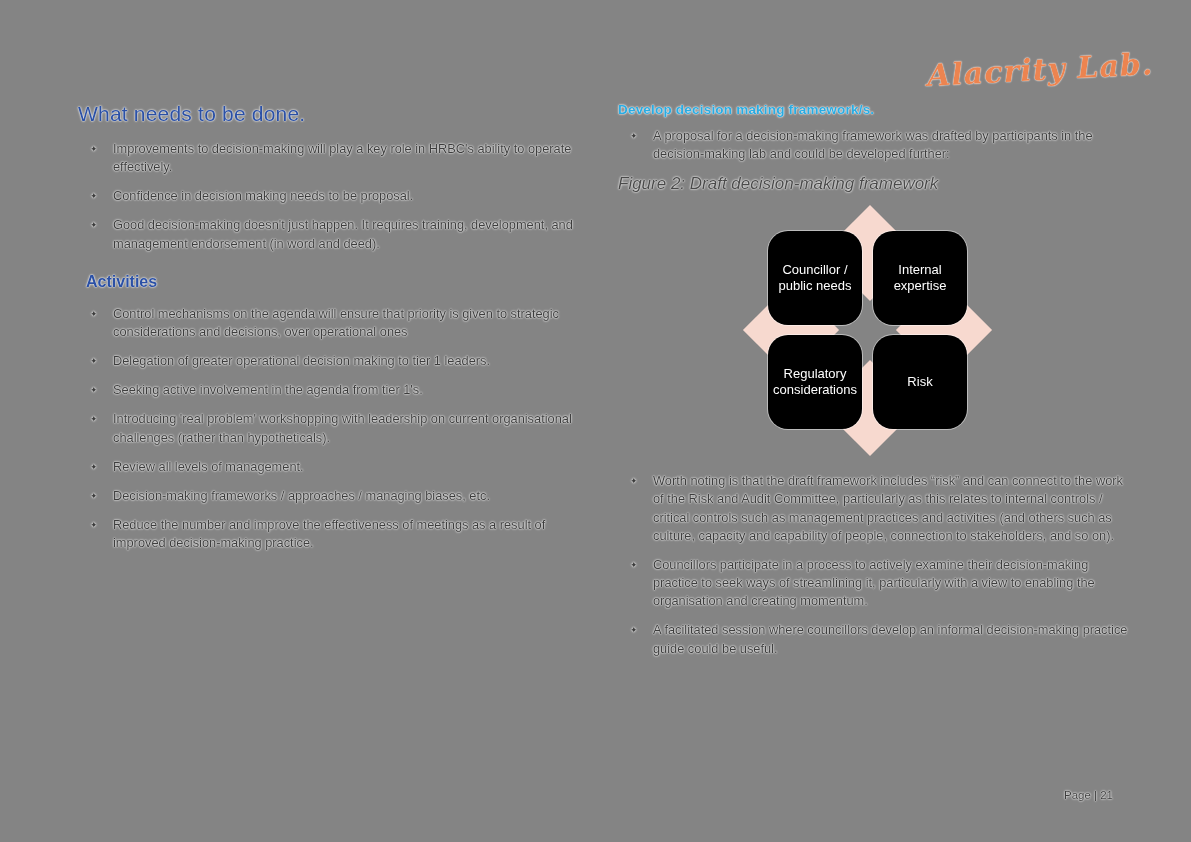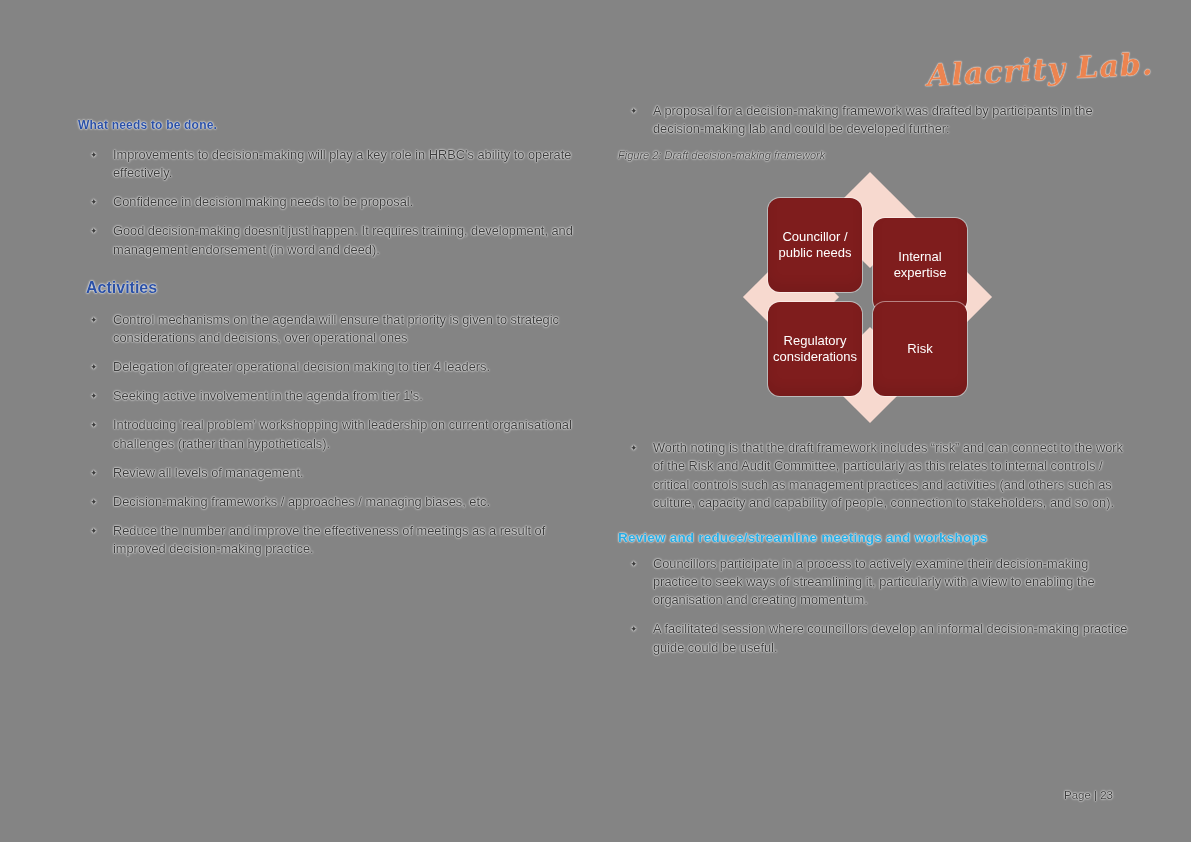--- a/index.html
+++ b/index.html
@@ -17,47 +17,47 @@
     font-family:"DejaVu Serif", serif; font-style:italic; font-weight:bold;
     font-size:30px; color:#ec8450; transform:rotate(-3deg);
     text-shadow:0 0 1px #fff, 0 0 2px rgba(255,255,255,.7);
     letter-spacing:1px;
   }
 
   .col{position:absolute; top:102px;}
   .col-left{left:78px; width:508px;}
   .col-right{left:618px; width:512px;}
 
-  h1.sec{ margin:16px 0 14px 0; font-size:12px; font-weight:bold; color:#2b50a5; letter-spacing:.2px;}
+  h1.sec{ margin:0 0 14px 0; font-size:21px; font-weight:normal; color:#2b50a5; letter-spacing:.2px;}
   h2.sec{ margin:20px 0 14px 8px; font-size:16px; font-weight:bold; color:#2b50a5;}
   h3.sub{ margin:18px 0 10px 0; font-size:13.5px; font-weight:bold; color:#29abe2; letter-spacing:.2px;}
   h3.first{margin-top:0;}
 
   .bullet{ display:flex; padding-left:12px; margin:0 0 11px 0; font-size:12.8px; line-height:1.42;}
   .bullet .mark{ flex:0 0 12px; margin-right:11px; font-size:9px; line-height:18px; color:#3d3d3d;}
   .bullet .txt{ flex:1; color:#3d3d3d;}
 
-  .fig-caption{ margin:2px 0 4px 0; font-size:11px; font-style:italic; color:#4a4a4a;}
+  .fig-caption{ margin:2px 0 4px 0; font-size:17px; font-style:italic; color:#4a4a4a;}
 
   
   .diagram{ position:relative; width:260px; height:262px; margin:2px 0 12px 122px;}
   .diamond{ position:absolute; width:68px; height:68px; background:#f7d9cf; transform:rotate(45deg); z-index:1;}
   .d-top{left:96px; top:21px;}
   .d-bottom{left:96px; top:176px;}
   .d-left{left:17px; top:98px;}
   .d-right{left:170px; top:98px;}
   .obox{
     position:absolute; width:94px; height:94px; z-index:2;
-    background:#7f1d1d; border-radius:12px;
+    background:#000000; border-radius:20px;
     color:#fff; display:flex; align-items:center; justify-content:center;
     text-align:center; font-size:13px; line-height:1.25; padding:6px; box-sizing:border-box;
     box-shadow:0 0 0 1px rgba(255,255,255,.45), inset 0 -8px 12px rgba(0,0,0,.07);
   }
   .b-tl{left:28px; top:33px;}
-  .b-tr{left:133px; top:33px;margin-top:20px;}
+  .b-tr{left:133px; top:33px;}
   .b-bl{left:28px; top:137px;}
   .b-br{left:133px; top:137px;}
 
   .page-num{ position:absolute; right:78px; top:789px; font-size:11.5px; color:#3d3d3d;}
 </style>
 </head>
 <body>
 
 <div class="logo">Alacrity Lab.</div>
 
@@ -78,21 +78,21 @@
   </div>
 
   <h2 class="sec halo">Activities</h2>
 
   <div class="bullet halo">
     <span class="mark">✦</span>
     <span class="txt">Control mechanisms on the agenda will ensure that priority is given to strategic considerations and decisions, over operational ones</span>
   </div>
   <div class="bullet halo">
     <span class="mark">✦</span>
-    <span class="txt">Delegation of greater operational decision making to tier 4 leaders.</span>
+    <span class="txt">Delegation of greater operational decision making to tier 1 leaders.</span>
   </div>
 
   <div class="bullet halo">
     <span class="mark">✦</span>
     <span class="txt">Seeking active involvement in the agenda from tier 1's.</span>
   </div>
   <div class="bullet halo">
     <span class="mark">✦</span>
     <span class="txt">Introducing 'real problem' workshopping with leadership on current organisational challenges (rather than hypotheticals).</span>
   </div>
@@ -105,20 +105,21 @@
     <span class="mark">✦</span>
     <span class="txt">Decision-making frameworks / approaches / managing biases, etc.</span>
   </div>
   <div class="bullet halo">
     <span class="mark">✦</span>
     <span class="txt">Reduce the number and improve the effectiveness of meetings as a result of improved decision-making practice.</span>
   </div>
 </div>
 
 <div class="col col-right">
+  <h3 class="sub first halo">Develop decision making framework/s.</h3>
   <div class="bullet halo">
     <span class="mark">✦</span>
     <span class="txt">A proposal for a decision-making framework was drafted by participants in the decision-making lab and could be developed further:</span>
   </div>
 
   <div class="fig-caption halo">Figure 2: Draft decision-making framework</div>
 
   <div class="diagram">
     <div class="diamond d-top"></div>
     <div class="diamond d-left"></div>
@@ -128,24 +129,23 @@
     <div class="obox b-tr">Internal expertise</div>
     <div class="obox b-br">Risk</div>
     <div class="obox b-bl">Regulatory considerations</div>
   </div>
 
   <div class="bullet halo">
     <span class="mark">✦</span>
     <span class="txt">Worth noting is that the draft framework includes “risk” and can connect to the work of the Risk and Audit Committee, particularly as this relates to internal controls / critical controls such as management practices and activities (and others such as culture, capacity and capability of people, connection to stakeholders, and so on).</span>
   </div>
 
-  <h3 class="sub halo">Review and reduce/streamline meetings and workshops</h3>
   <div class="bullet halo">
     <span class="mark">✦</span>
     <span class="txt">Councillors participate in a process to actively examine their decision-making practice to seek ways of streamlining it, particularly with a view to enabling the organisation and creating momentum.</span>
   </div>
   <div class="bullet halo">
     <span class="mark">✦</span>
     <span class="txt">A facilitated session where councillors develop an informal decision-making practice guide could be useful.</span>
   </div>
 </div>
 
-<div class="page-num halo">Page | 23</div>
+<div class="page-num halo">Page | 21</div>
 
 </body></html>

